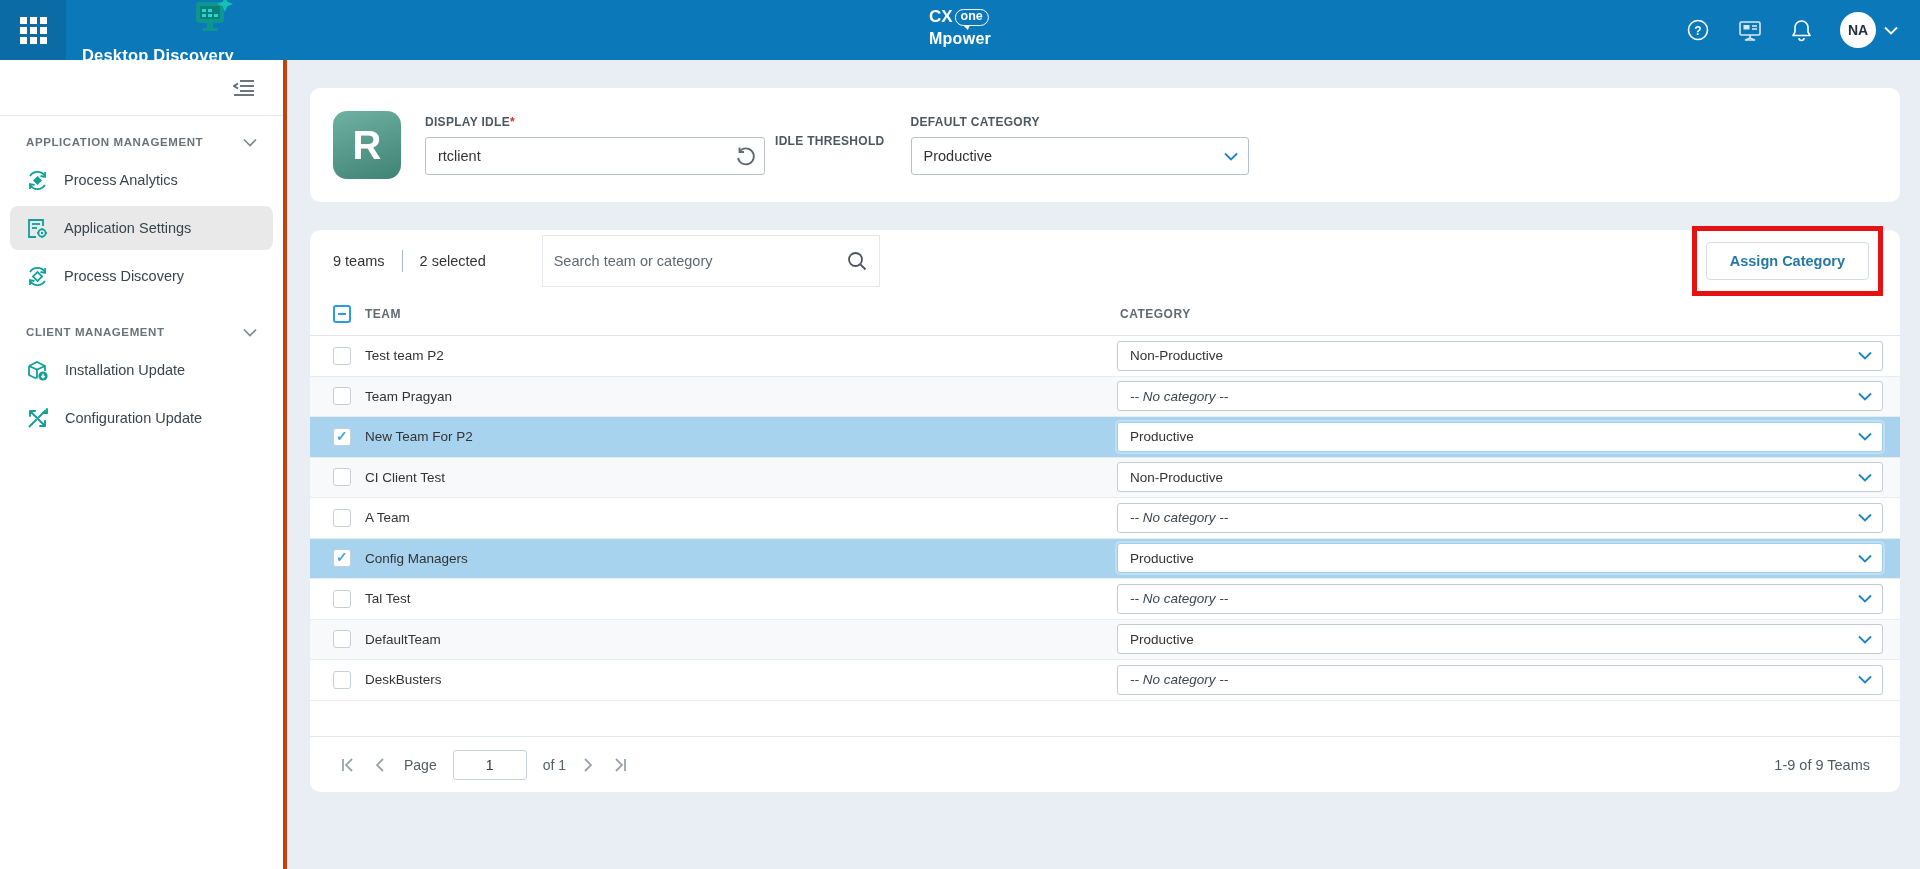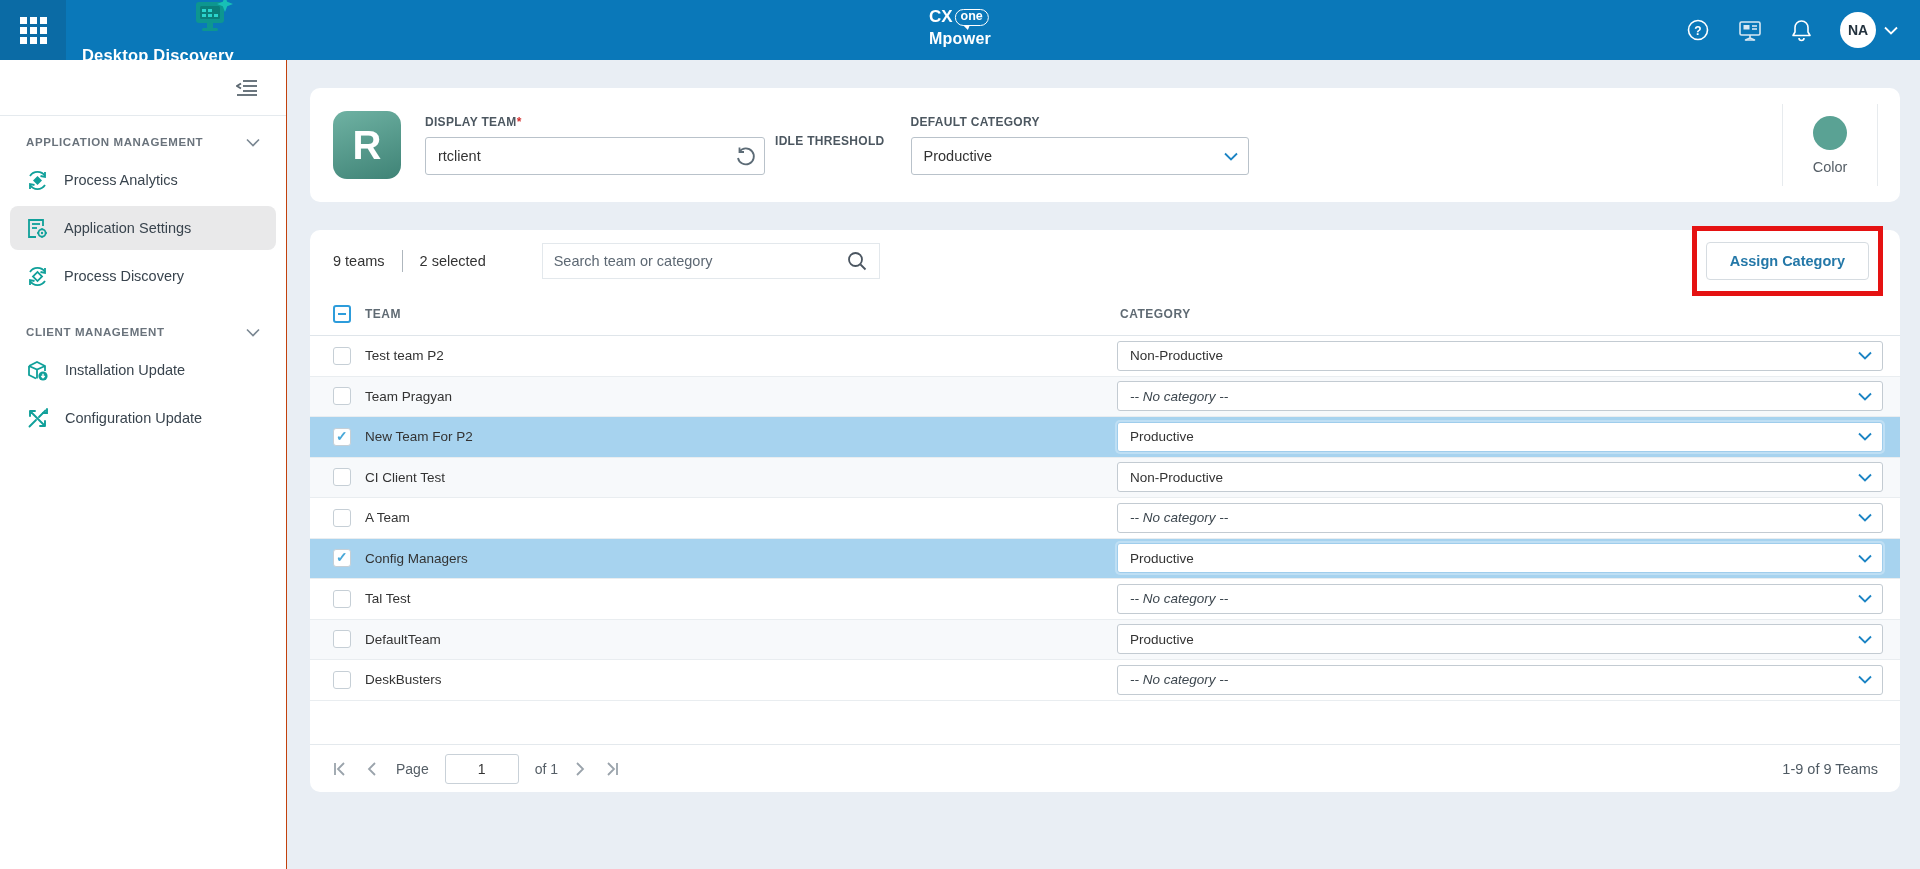--- a/index.html
+++ b/index.html
@@ -18,21 +18,21 @@
   .cx-line1 { display:flex; align-items:center; gap:2px; font-size:17px; }
   .cx-one { font-size:12.5px; font-weight:bold; border:1.6px solid #fff; border-radius:9px; padding:0 5px 1px 5px; position:relative; }
   .cx-one:after { content:""; position:absolute; left:7px; bottom:-5px; width:0; height:0; border-left:5px solid transparent; border-right:2px solid transparent; border-top:5px solid #fff; }
   .cx-line2 { font-size:16px; margin-top:3px; letter-spacing:.3px; }
   .topbar-right { margin-left:auto; display:flex; align-items:center; gap:27px; padding-right:22px; }
   .tb-icon { cursor:pointer; }
   .avatar-wrap { display:flex; align-items:center; gap:8px; cursor:pointer; }
   .avatar { width:36px; height:36px; border-radius:50%; background:#fff; color:#22313d; font-weight:bold; font-size:14px; display:flex; align-items:center; justify-content:center; }
 
   
-  .sidebar { position:absolute; top:60px; left:0; bottom:0; width:287px; background:#fff; border-right:1px solid #c2410c; }
+  .sidebar { position:absolute; top:60px; left:0; bottom:0; width:287px; background:#fff; border-right:4px solid #c2410c; }
   .collapse-row { height:56px; display:flex; align-items:center; justify-content:flex-end; padding-right:28px; border-bottom:1px solid #e5eaee; }
   .nav-section { padding:20px 0 4px 0; }
   .section-head { display:flex; align-items:center; justify-content:space-between; padding:0 26px 0 26px; margin-bottom:10px; cursor:pointer; }
   .section-label { font-size:11.5px; font-weight:bold; color:#6a737c; letter-spacing:.6px; }
   .nav-item { height:44px; margin:4px 10px; border-radius:8px; display:flex; align-items:center; gap:15px; padding:0 16px; font-size:14.5px; color:#39444e; cursor:pointer; }
   .nav-item.selected { background:#e9e9ea; }
 
   
   .main { position:absolute; left:287px; top:60px; right:0; bottom:0; padding:12px 20px 0 23px; }
   .page-head { display:flex; align-items:flex-start; }
@@ -64,21 +64,21 @@
   .gap-lg { margin-right:26px; }
   .color-box { position:absolute; right:22px; top:16px; bottom:16px; width:96px; border-left:1px solid #e7ebee; border-right:1px solid #e7ebee; display:flex; flex-direction:column; align-items:center; justify-content:center; gap:9px; cursor:pointer; }
   .color-dot { width:34px; height:34px; border-radius:50%; background:#5aa294; }
   .color-label { font-size:14.5px; color:#555e66; }
 
   
   .card-teams { margin-top:28px; height:562px; position:relative; }
   .toolbar { height:62px; display:flex; align-items:center; padding:0 17px 0 23px; }
   .count-txt { font-size:14.5px; color:#333; }
   .v-div { width:1px; height:22px; background:#aeb6bd; margin:0 17px; }
-  .search-wrap { margin-left:56px; width:338px; height:36px; border:1px solid #e3e8ec; border-radius:0; display:flex; align-items:center; padding:0 11px; background:#fff; }
+  .search-wrap { margin-left:56px; width:338px; height:52px; border:1px solid #e3e8ec; border-radius:0; display:flex; align-items:center; padding:0 11px; background:#fff; }
   .search-input { border:none; outline:none; flex:1; font-size:14.5px; color:#333; font-family:inherit; background:transparent; }
   .search-input::placeholder { color:#5d6873; opacity:1; }
   .red-box { margin-left:auto; border:5px solid #14532d; padding:11px 9px; }
   .btn-assign { height:38px; padding:0 23px; background:#fff; border:1px solid #d6dce1; border-radius:4px; color:#2478a8; font-weight:bold; font-size:14.5px; font-family:inherit; cursor:pointer; }
 
   .thead { height:44px; border-bottom:1px solid #dfe5ea; display:flex; align-items:center; padding-left:23px; position:relative; }
   .th { font-size:12px; font-weight:bold; color:#5f6a73; letter-spacing:.5px; }
   .th-team { margin-left:14px; }
   .th-cat { position:absolute; left:810px; }
 
@@ -89,21 +89,21 @@
 
   .trow { height:40.5px; border-bottom:1px solid #e9edf0; display:flex; align-items:center; padding-left:23px; position:relative; background:#fff; cursor:default; }
   .trow.alt { background:#f7f9fb; }
   .trow.selected { background:#a7d3ef; }
   .team-name { font-size:13.5px; color:#333; margin-left:14px; }
   .cat-select { position:absolute; left:807px; right:17px; height:30px; border:1px solid #c3cbd2; border-radius:3px; background:#fff; display:flex; align-items:center; padding:0 32px 0 12px; font-size:13.5px; color:#333; cursor:pointer; }
   .trow.selected .cat-select { border-color:#9fcdec; box-shadow:0 0 0 2px #bfdff4; }
   .cat-select .chev { position:absolute; right:10px; }
   .cat-select.no-category .cat-value { font-style:italic; color:#3c464e; }
 
-  .pagination { position:absolute; left:0; right:0; bottom:0; height:48px; border-top:1px solid #e4e9ed; display:flex; align-items:center; padding:0 22px; }
+  .pagination { position:absolute; left:0; right:0; bottom:0; height:56px; border-top:1px solid #e4e9ed; display:flex; align-items:center; padding:0 30px; }
   .pg-ic { cursor:pointer; margin-right:18px; }
   .pg-label { font-size:14px; color:#555e66; margin-right:16px; }
   .pg-input { width:74px; height:30px; border:1px solid #c9d1d8; border-radius:3px; text-align:center; font-size:14px; color:#333; font-family:inherit; margin-right:16px; }
   .pg-of { font-size:14px; color:#555e66; margin-right:16px; }
   .pg-range { margin-left:auto; font-size:14.5px; color:#4f5a63; }
 </style>
 </head>
 <body>
 
 <header class="topbar">
@@ -273,21 +273,21 @@
 </aside>
 
 <main class="main">
 
 
   <section class="card card-form">
     <div class="r-avatar">R</div>
 
     <div class="fgroup">
       <label class="flabel">
-        <span>DISPLAY TEAM</span><span class="req">*</span>
+        <span>DISPLAY IDLE</span><span class="req">*</span>
       </label>
       <div class="finput-wrap">
         <input class="finput w-display" value="rtclient" style="">
         <span class="reset-ic">
           <svg width="24" height="24" viewBox="0 0 24 24" fill="none" stroke="#5c6b76" stroke-width="1.8">
             <path d="M6.5 7.5 A8 8 0 1 1 5 14"></path>
             <path d="M6.5 3.5 L6.5 8 L11 8" fill="none"></path>
           </svg>
         </span>
       </div>
@@ -302,24 +302,20 @@
       <div class="selbox w-defcat">
         <span>Productive</span>
         <span class="chev">
           <svg width="14" height="9" viewBox="0 0 14 9" fill="none" stroke="#1b84c4" stroke-width="1.8">
               <polyline points="1,1.5 7,7.5 13,1.5"></polyline>
             </svg>
         </span>
       </div>
     </div>
 
-    <div class="color-box">
-      <span class="color-dot" style="background: rgb(90, 162, 148);"></span>
-      <span class="color-label">Color</span>
-    </div>
   </section>
 
   <section class="card card-teams">
     <div class="toolbar">
       <span class="count-txt">9 teams</span>
       <span class="v-div"></span>
       <span class="count-txt">2 selected</span>
       <div class="search-wrap">
         <input class="search-input" placeholder="Search team or category" style="">
         <span>

